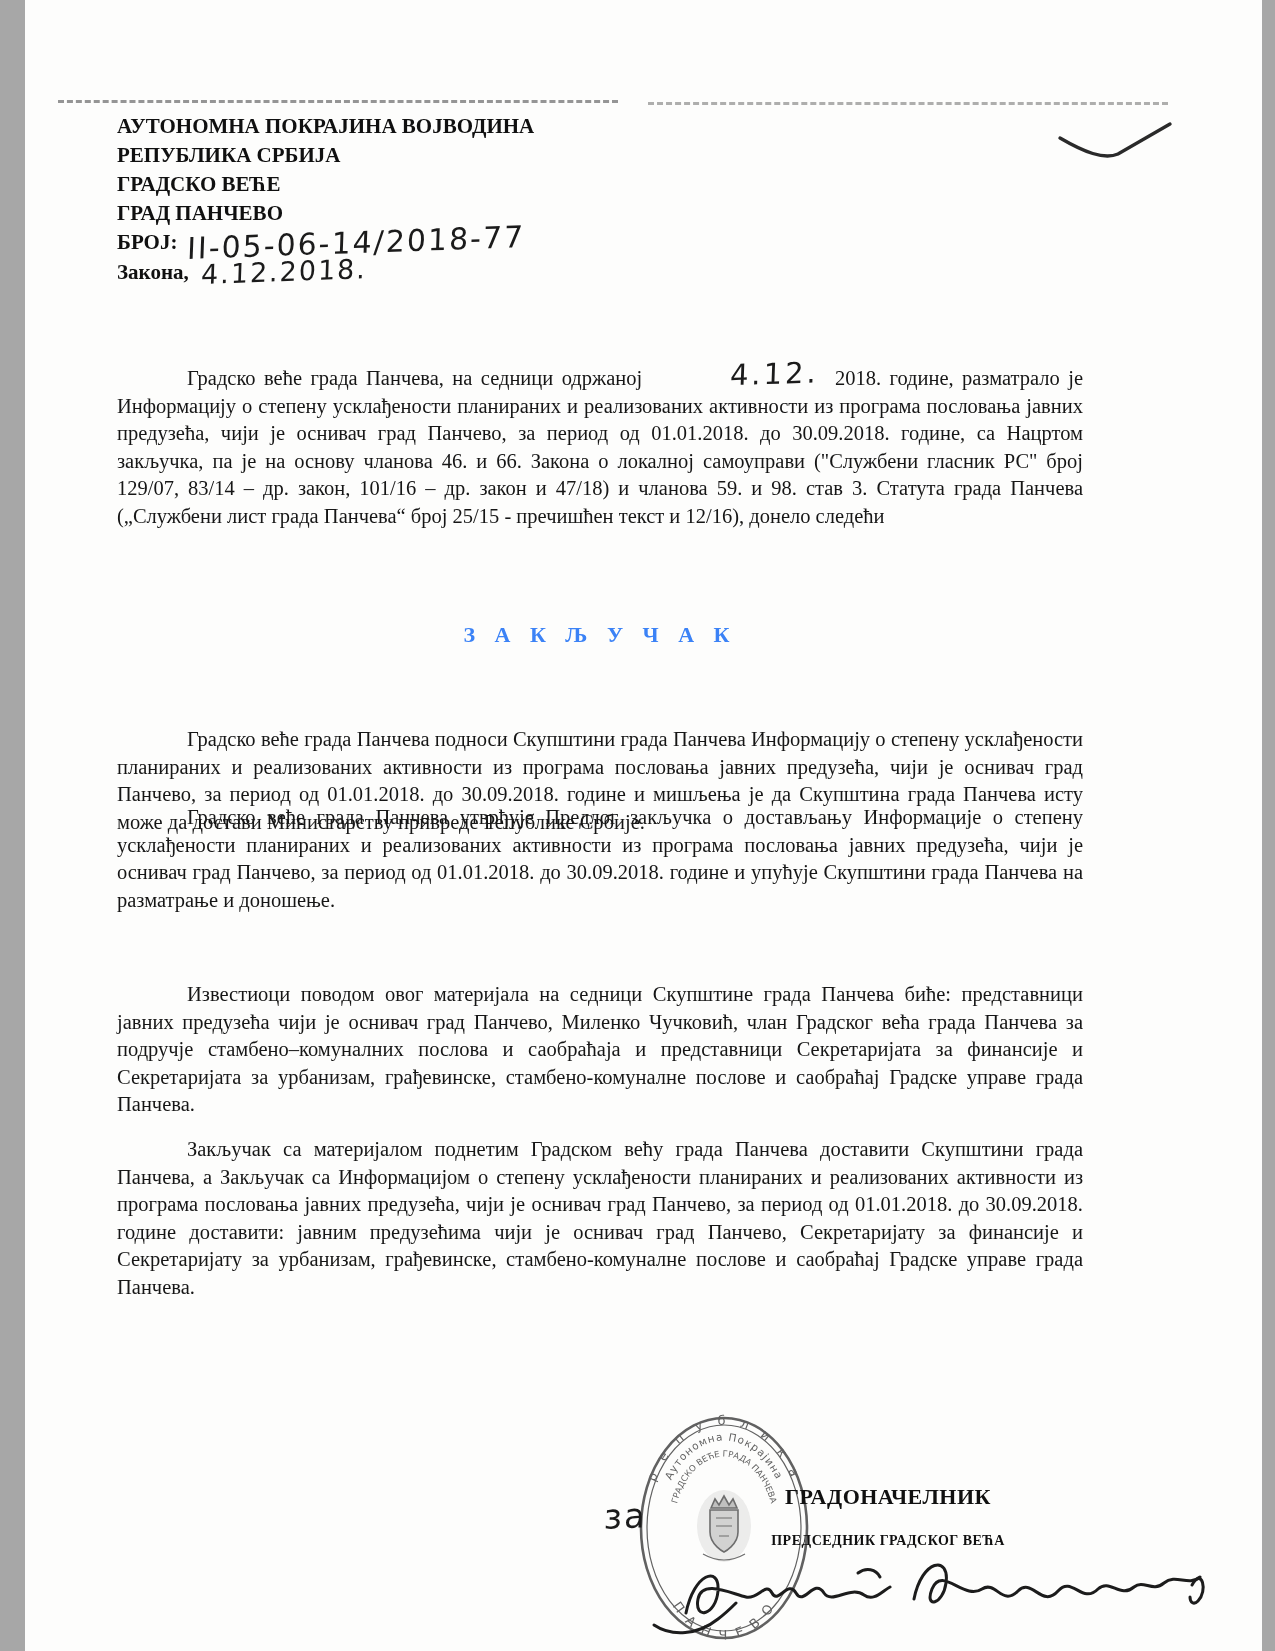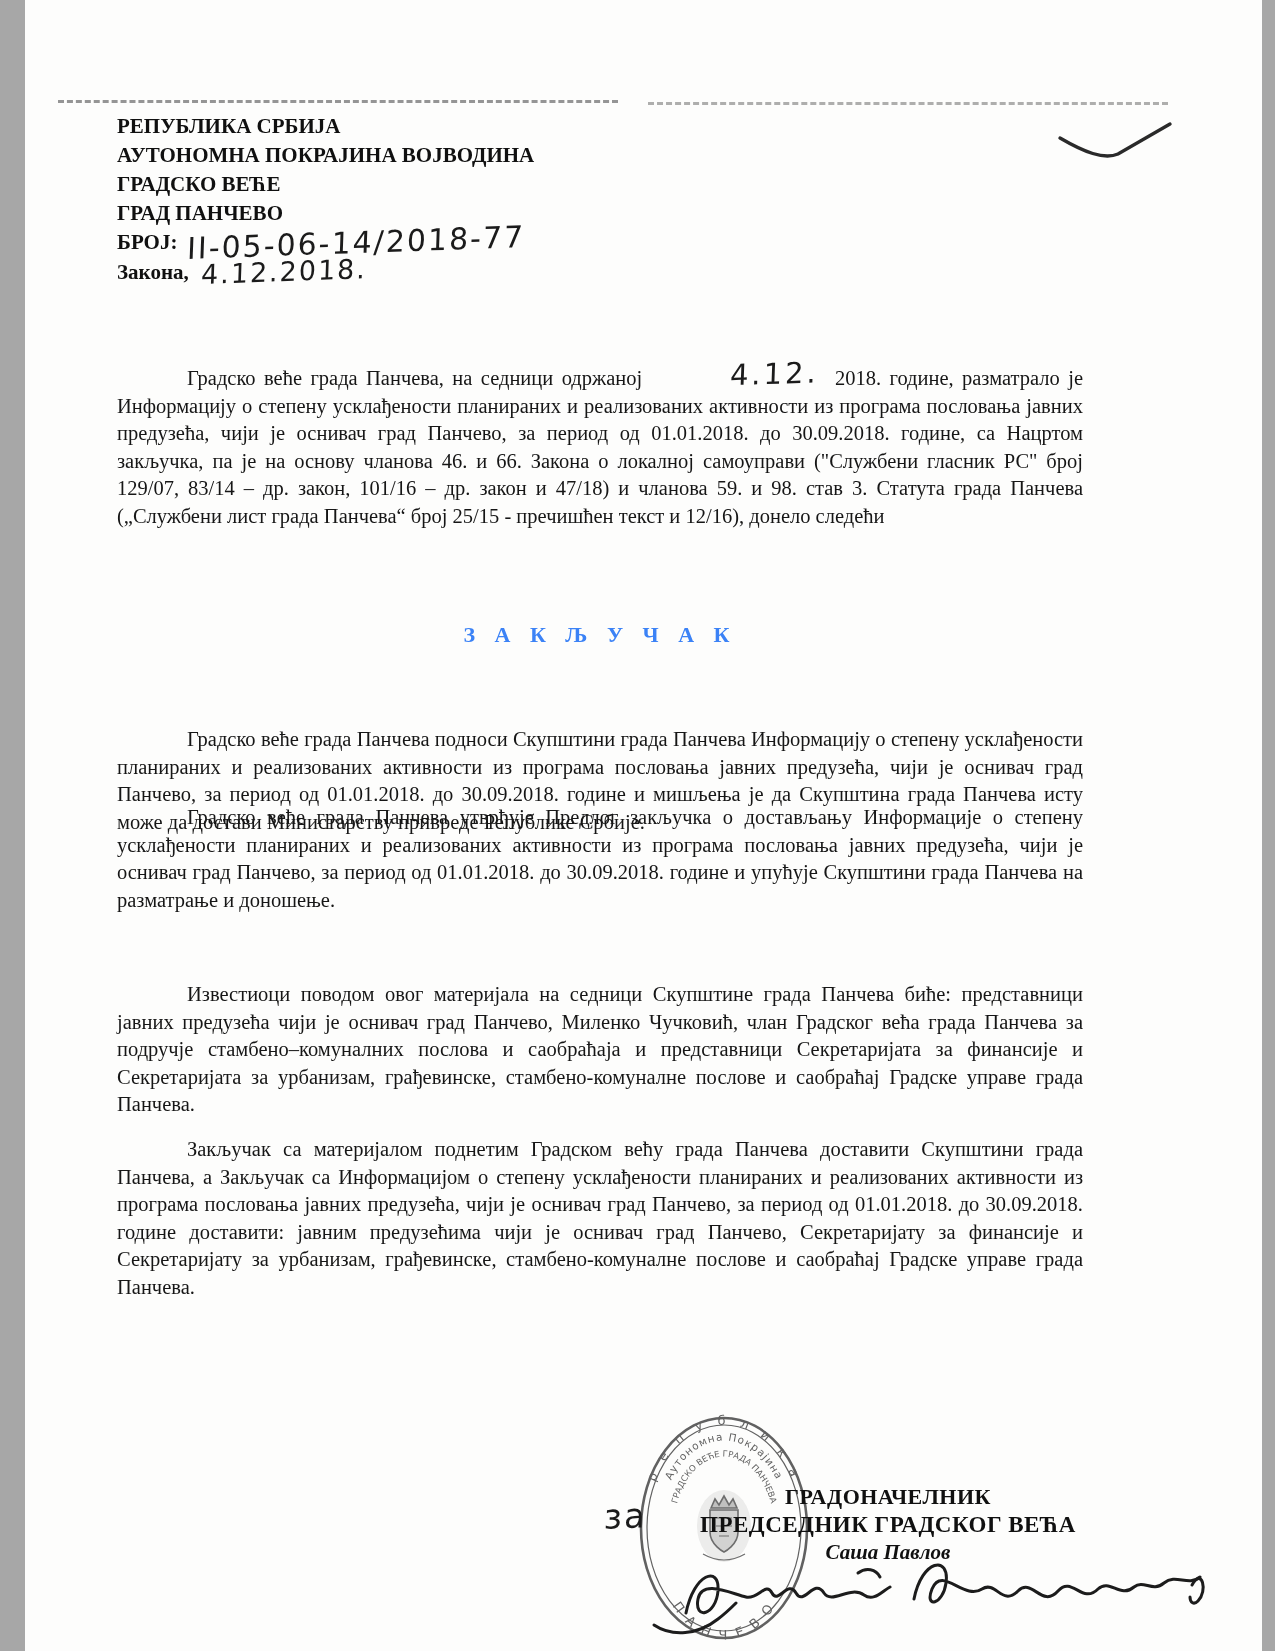--- a/index.html
+++ b/index.html
@@ -53,21 +53,21 @@
     text-align: center; font-weight: bold; font-size: 22px; letter-spacing: 7px;
     color: #3b82f6;
   }
 
   
   .sig-block {
     position: absolute; left: 690px; top: 1483px; width: 396px;
     text-align: center; font-weight: bold; color: #101010;
   }
   .sig-block .t1 { font-size: 22px; line-height: 28px; letter-spacing: 0.5px; }
-  .sig-block .t2 { font-size: 23px; line-height: 28px; letter-spacing: 0.5px; }
+  .sig-block .t2 { font-size: 14px; line-height: 28px; letter-spacing: 0.5px; margin-top: 16px; }
   .sig-block .nm { font-size: 21px; line-height: 27px; font-style: italic; }
 
   .za-note { position: absolute; left: 604px; top: 1496px; }
 
   svg { display: block; }
   .stamp-svg { position: absolute; left: 633px; top: 1412px; width: 182px; height: 232px; opacity: 0.88; }
   .signature-svg { position: absolute; left: 652px; top: 1533px; width: 565px; height: 118px; }
   .check-svg { position: absolute; left: 1056px; top: 118px; width: 122px; height: 50px; }
 
   .stamp-ring-text { font-family: "DejaVu Sans", sans-serif; fill: #4c4c4c; }
@@ -79,22 +79,22 @@
 <div class="scan-edge right"></div>
 
 <div class="scan-dash dash-a"></div>
 <div class="scan-dash dash-b"></div>
 
 <svg class="check-svg" viewBox="0 0 122 50">
   <path d="M4,20 C28,34 48,42 62,36 L114,6" fill="none" stroke="#2a2a2a" stroke-width="3.4" stroke-linecap="round"></path>
 </svg>
 
 <div class="letterhead">
+  <div>АУТОНОМНА ПОКРАЈИНА ВОЈВОДИНА</div>
   <div>РЕПУБЛИКА СРБИЈА</div>
-  <div>АУТОНОМНА ПОКРАЈИНА ВОЈВОДИНА</div>
   <div>ГРАДСКО ВЕЋЕ</div>
   <div>ГРАД ПАНЧЕВО</div>
   <div class="row">
     <span>БРОЈ:</span>
     <span class="hand number">II-05-06-14/2018-77</span>
   </div>
   <div class="row">
     <span>Закона,</span>
     <span class="hand date">4.12.2018.</span>
   </div>
@@ -140,21 +140,20 @@
   <text class="stamp-ring-text" font-size="13" letter-spacing="3">
     <textPath href="#arc-outer-bottom" startOffset="50%" text-anchor="middle">П А Н Ч Е В О</textPath>
   </text>
 </svg>
 
 <div class="za-note hand za">за</div>
 
 <div class="sig-block">
   <div class="t1">ГРАДОНАЧЕЛНИК</div>
   <div class="t2">ПРЕДСЕДНИК ГРАДСКОГ ВЕЋА</div>
-  <div class="nm">Саша Павлов</div>
 </div>
 
 <svg class="signature-svg" viewBox="0 0 565 118">
   <g fill="none" stroke="#1c1c1c" stroke-width="3" stroke-linecap="round" stroke-linejoin="round">
     <path d="M2,92 C20,104 46,102 66,86 C74,80 80,74 84,70"></path>
     <path d="M34,80 C42,40 68,32 66,58 C64,82 42,88 46,66 C50,46 78,60 94,64 C106,67 114,48 120,60 C126,72 136,46 144,60 C152,74 162,44 172,60 C180,72 198,52 212,62 C222,69 230,58 238,54"></path>
     <path d="M206,40 C214,34 224,36 228,44"></path>
     <path d="M262,66 C270,26 298,22 294,50 C291,72 272,76 280,56 C290,32 312,68 330,56 C344,47 350,74 366,58 C380,44 390,76 406,58 C420,42 430,72 446,56 C458,45 468,66 482,54 C492,46 500,60 512,50 C524,40 536,54 548,44"></path>
     <path d="M540,52 C550,34 556,58 546,68 C542,72 538,70 538,64"></path>
   </g>

